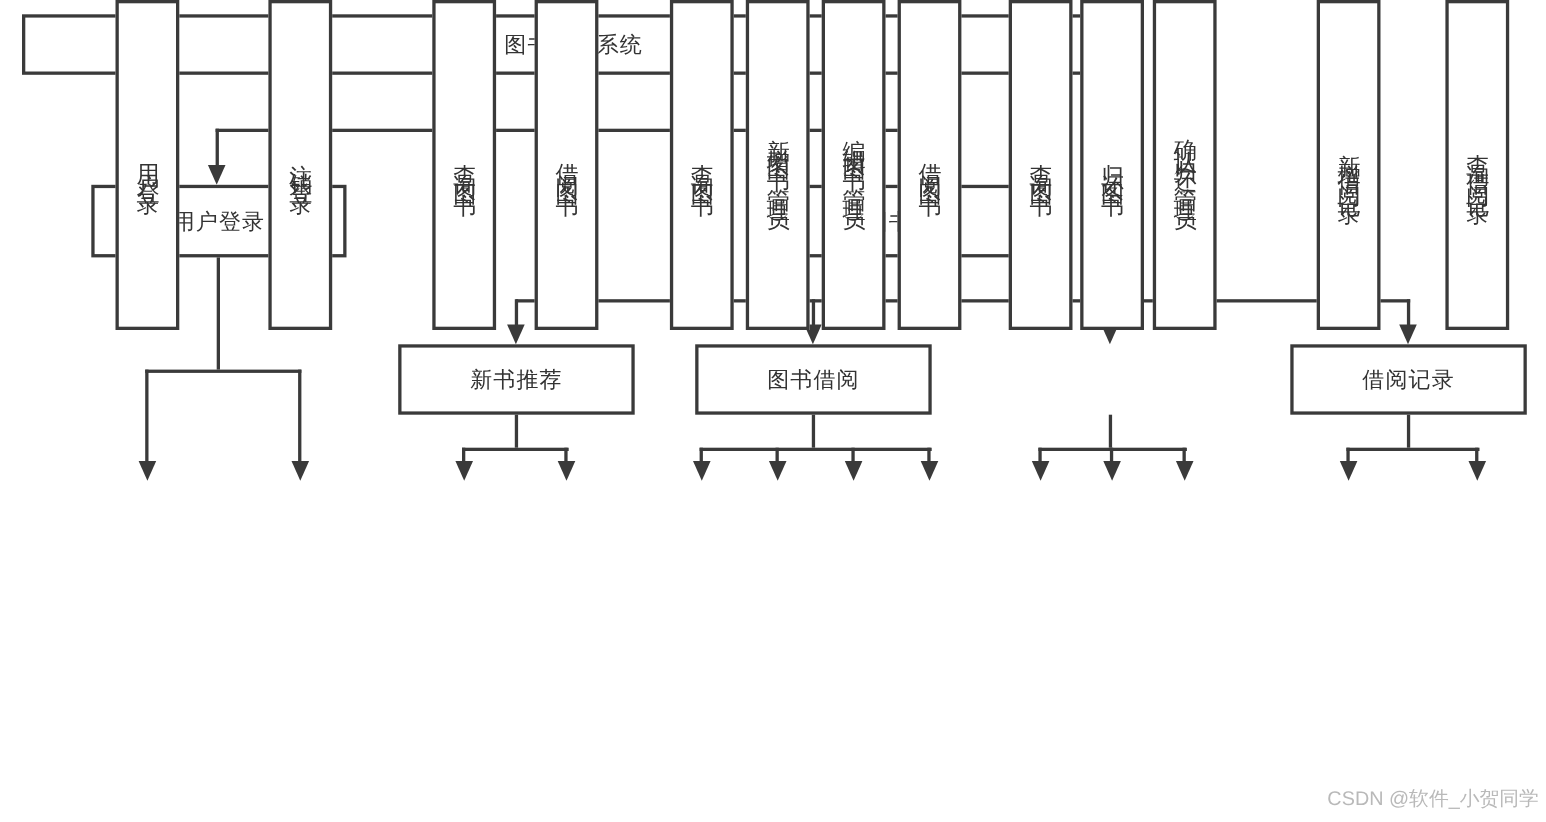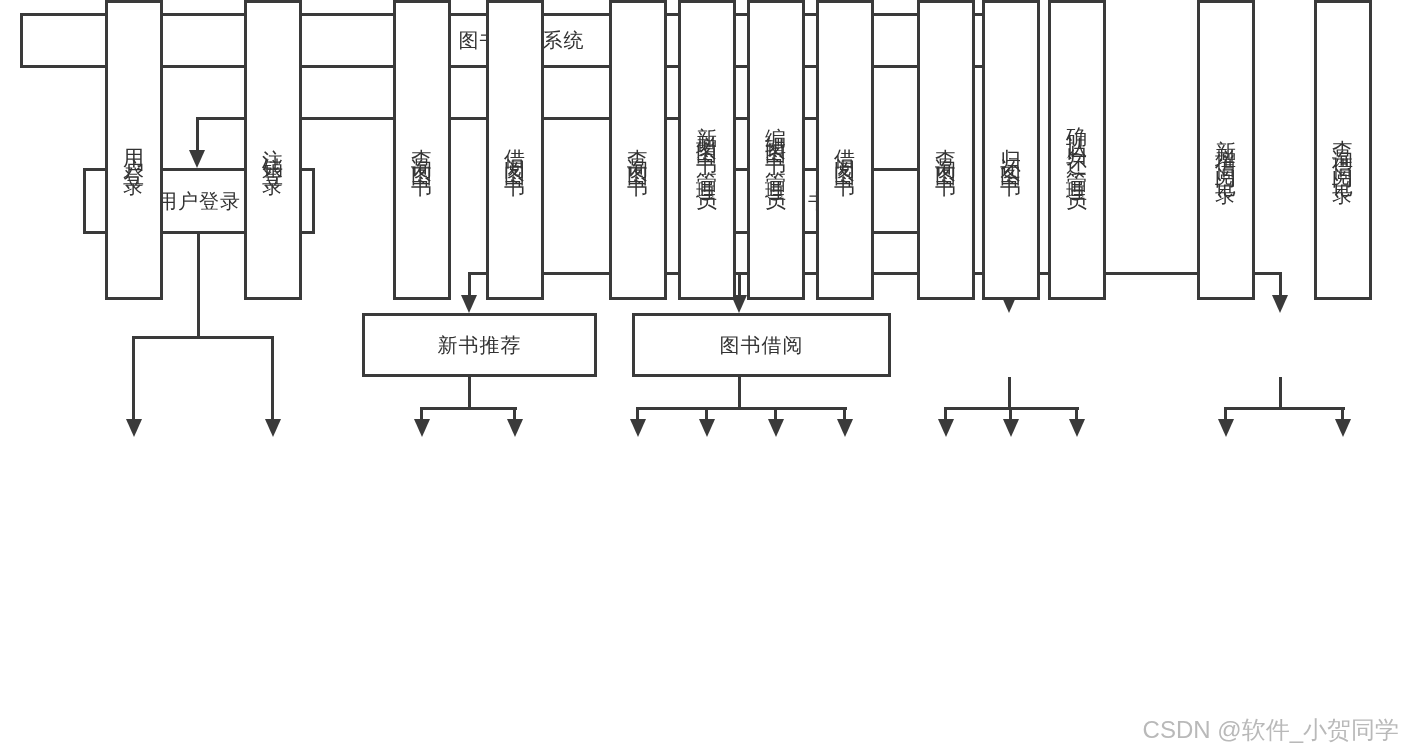--- a/index.html
+++ b/index.html
@@ -58,21 +58,21 @@
     position: absolute;
     width: 0; height: 0;
     border-left: 8px solid transparent;
     border-right: 8px solid transparent;
     border-top: 18px solid var(--line);
   }
   .watermark {
     position: absolute;
     top: 714px;
     right: 6px;
-    font-size: 24px;
+    font-size: 18px;
     color: var(--watermark);
     z-index: 10;
     white-space: nowrap;
   }
 </style>
 </head>
 <body>
 
 <div class="canvas">
 
@@ -105,25 +105,28 @@
   <div class="hline" style="left:469px; top:272px; width:813px;"></div>
   <div class="vline" style="left:468px; top:272px; height:25px;"></div>
   <div class="arrow" style="left:461px; top:295px;"></div>
   <div class="vline" style="left:738px; top:272px; height:25px;"></div>
   <div class="arrow" style="left:731px; top:295px;"></div>
   <div class="vline" style="left:1008px; top:272px; height:25px;"></div>
   <div class="arrow" style="left:1001px; top:295px;"></div>
   <div class="vline" style="left:1279px; top:272px; height:25px;"></div>
   <div class="arrow" style="left:1272px; top:295px;"></div>
 
-  <div class="node" style="left:362px; top:313px; width:235px; height:64px;">
+  <div class="node" style="left:362px; top:313px; width:215px; height:64px;">
     <span class="hlabel">新书推荐</span>
   </div>
-  <div class="node" style="left:632px; top:313px; width:259px; height:64px;">
+  <div class="node" style="left:632px; top:313px; width:215px; height:64px;">
     <span class="hlabel">图书借阅</span>
+  </div>
+  <div class="node" style="left:1173px; top:313px; width:215px; height:64px;">
+    <span class="hlabel">借阅记录</span>
   </div>
 
   <div class="vline" style="left:468px; top:377px; height:30px;"></div>
   <div class="hline" style="left:420px; top:407px; width:97px;"></div>
   <div class="vline" style="left:420px; top:407px; height:14px;"></div>
   <div class="arrow" style="left:414px; top:419px;"></div>
   <div class="vline" style="left:513px; top:407px; height:14px;"></div>
   <div class="arrow" style="left:507px; top:419px;"></div>
 
   <div class="vline" style="left:738px; top:377px; height:30px;"></div>

